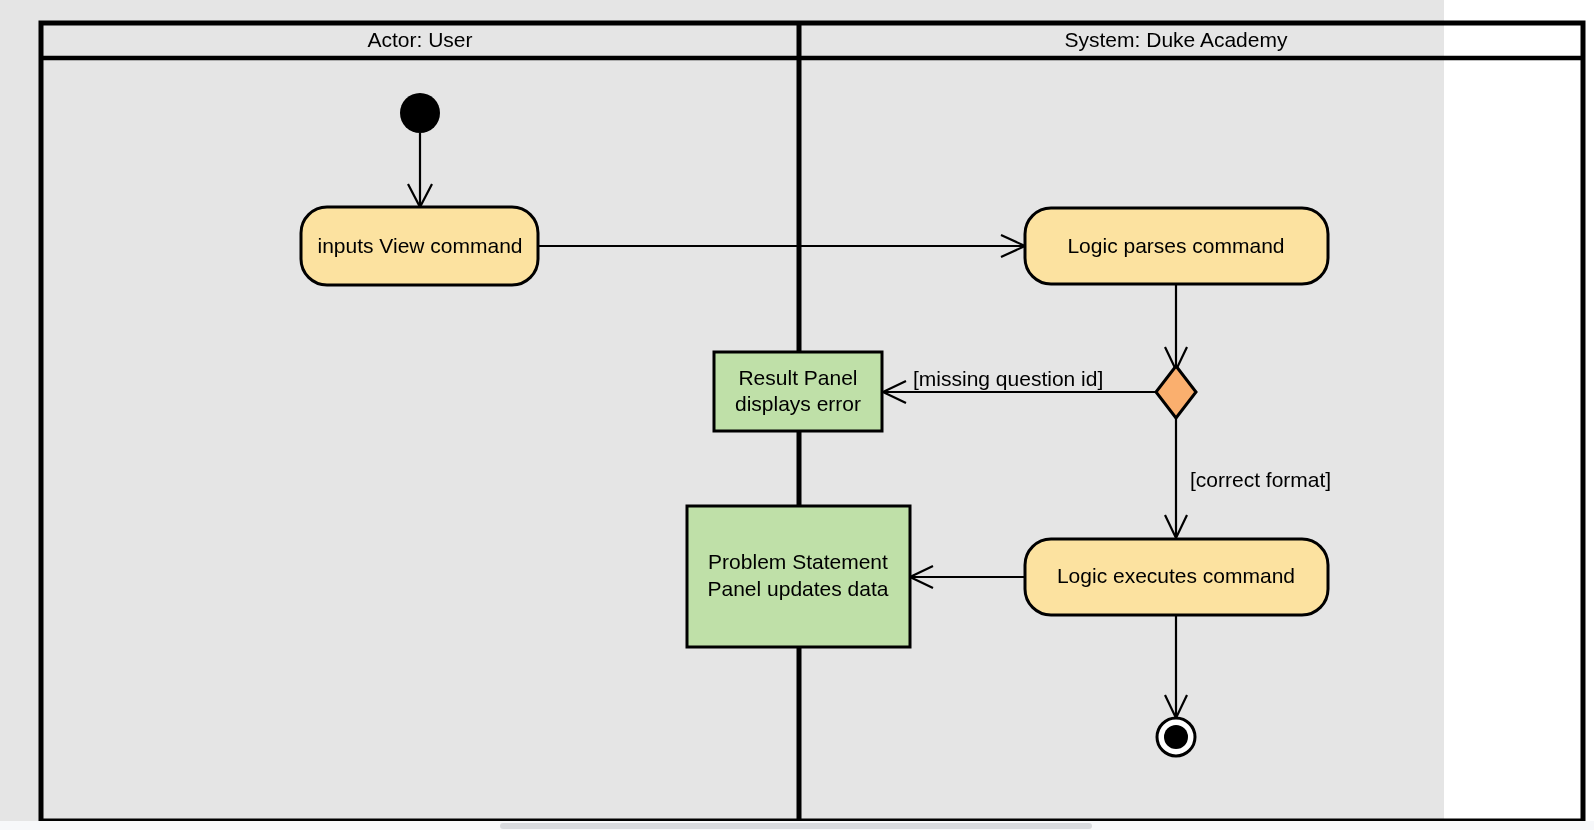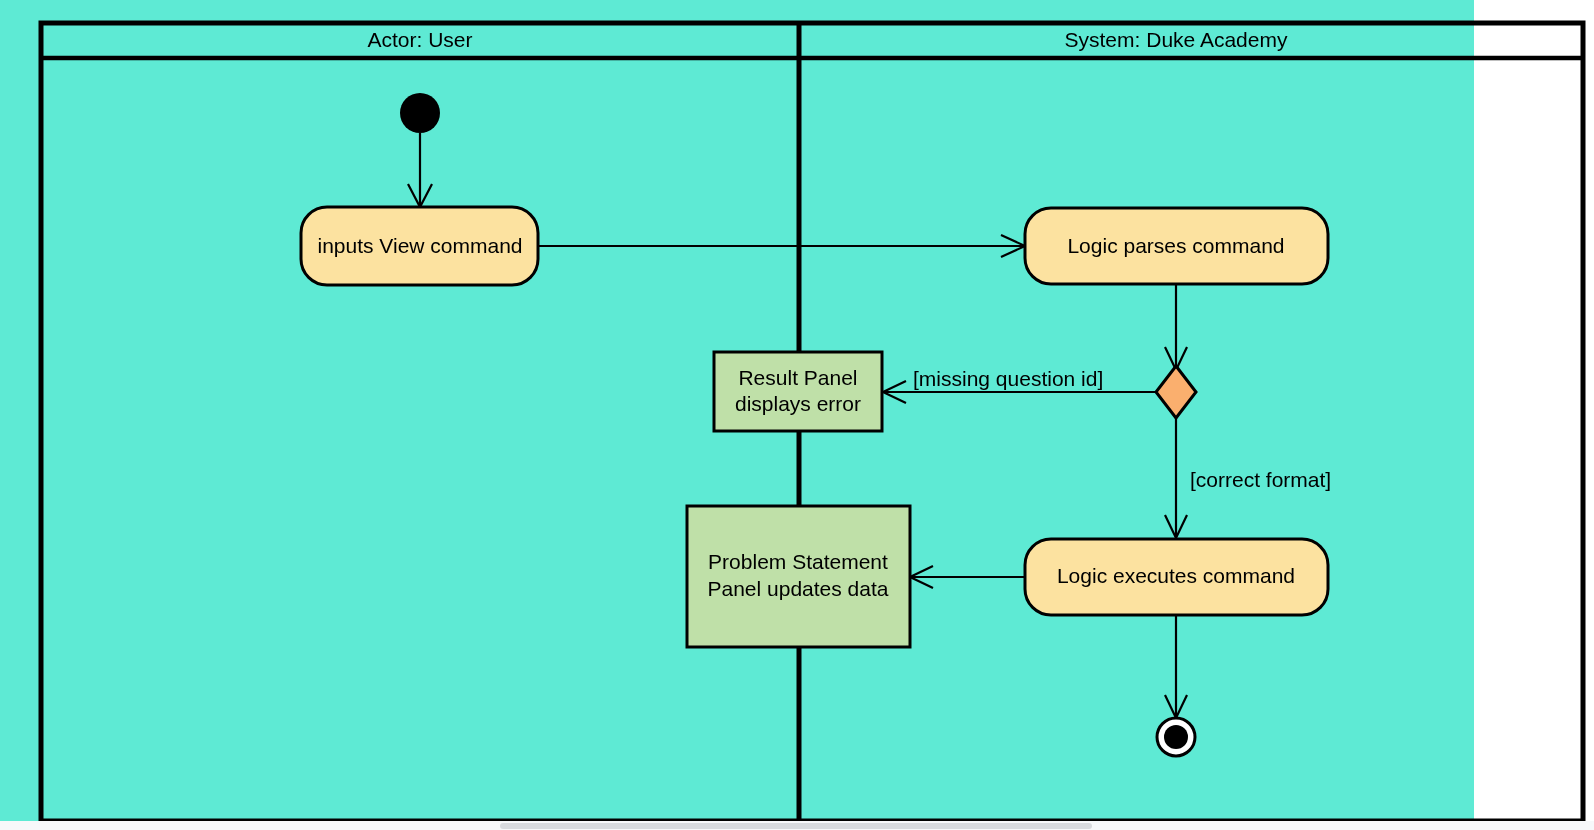--- a/index.html
+++ b/index.html
@@ -8,22 +8,21 @@
     background: #ffffff;
     width: 1594px;
     height: 830px;
     overflow: hidden;
     font-family: "Liberation Sans", sans-serif;
   }
   #canvas {
     position: relative;
     width: 1444px;
     height: 830px;
-    background: #5eead4;
-    padding-left: 30px;
+    background: #e5e5e5;
   }
   svg#diagram {
     position: absolute;
     left: 0;
     top: 0;
     width: 1594px;
     height: 830px;
     display: block;
   }
   .lane-title {

